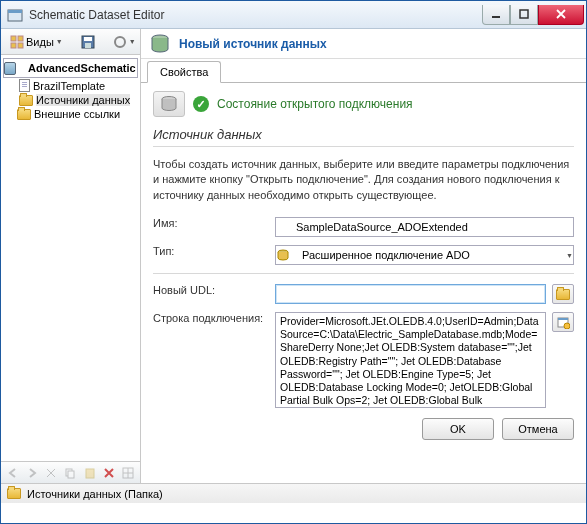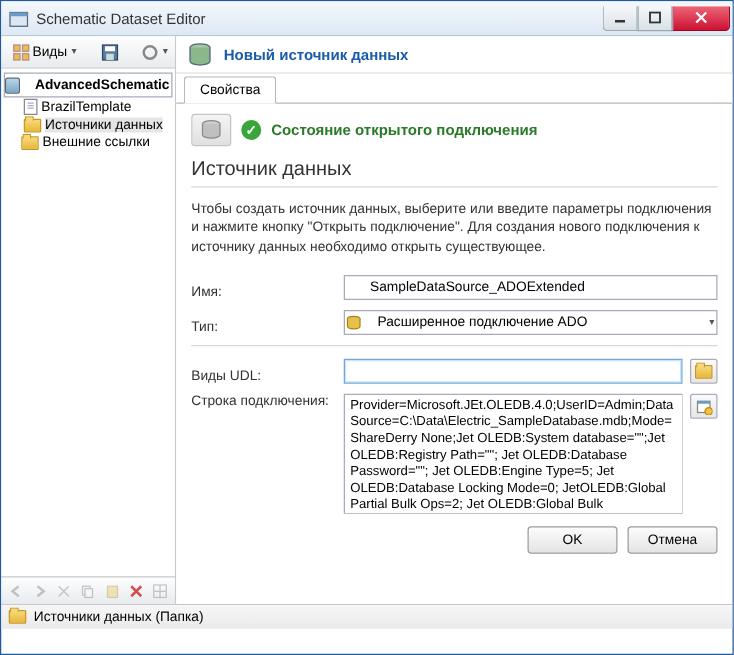--- a/index.html
+++ b/index.html
@@ -38,27 +38,27 @@
 .header-link { color: #1a5ca8; font-weight: bold; font-size: 12px; cursor: pointer; }
 .ds-big-icon { width: 22px; height: 22px; }
 
 .tabrow { height: 24px; display: flex; align-items: flex-end; padding-left: 6px; border-bottom: 1px solid #b8b8b8; background: #fff; }
 .tab { padding: 4px 12px; border: 1px solid #b8b8b8; border-bottom: 1px solid #fff; background: #fff; border-radius: 3px 3px 0 0; position: relative; top: 1px; cursor: pointer; }
 
 .panel { flex: 1; padding: 8px 12px 8px 12px; overflow: auto; }
 .status-row { display: flex; align-items: center; gap: 8px; margin-bottom: 10px; }
 .status-icon-box { width: 32px; height: 26px; background: linear-gradient(#f4f4f4,#e0e0e0); border: 1px solid #c4c4c4; border-radius: 3px; display: flex; align-items: center; justify-content: center; }
 .check-circle { width: 16px; height: 16px; border-radius: 50%; background: #3aa53a; color: #fff; display: flex; align-items: center; justify-content: center; font-size: 11px; font-weight: bold; }
-.status-text { color: #2a7a2a; font-weight: bold; font-size: 12px; }
-
-.group-lbl { color: #333; margin-bottom: 4px; font-size: 16px; }
+.status-text { color: #2a7a2a; font-weight: normal; font-size: 12px; }
+
+.group-lbl { color: #333; margin-bottom: 4px; font-size: 13px; font-style: italic; }
 hr.sep { border: none; border-top: 1px solid #d8d8d8; margin: 4px 0 10px; }
 .desc { color: #333; line-height: 1.4; margin-bottom: 14px; }
 
-.form-row { display: flex; align-items: flex-end; margin-bottom: 8px; gap: 6px; }
+.form-row { display: flex; align-items: flex-start; margin-bottom: 8px; gap: 6px; }
 .form-lbl { width: 116px; color: #333; }
 .txt { flex: 1; height: 20px; border: 1px solid #aab; padding: 2px 20px; background: #fff; }
 .txt.blue { border: 1px solid #6fa8dc; box-shadow: inset 0 0 0 1px #cde4f6; }
 .sel { flex: 1; height: 20px; border: 1px solid #aab; background: #fff; display: flex; align-items: center; padding: 0 0; gap: 12px; cursor: pointer; }
 .sel .dd-arrow { margin-left: auto; }
 .icon-btn { width: 22px; height: 20px; border: 1px solid #aab; background: linear-gradient(#fafafa,#e6e6e6); display: flex; align-items: center; justify-content: center; cursor: pointer; border-radius: 2px; }
 .conn-area { flex: 1; height: 96px; border: 1px solid #aab; padding: 2px 4px; font-size: 10.5px; line-height: 1.25; overflow-y: scroll; background: #fff; resize: none; }
 
 .btn-row { display: flex; justify-content: flex-end; gap: 8px; margin-top: 10px; }
 .btn { min-width: 72px; height: 22px; border: 1px solid #9a9a9a; background: linear-gradient(#fcfcfc,#e4e4e4); border-radius: 3px; cursor: pointer; padding: 0 12px; }
@@ -227,21 +227,21 @@
           <svg width="14" height="14">
               <ellipse cx="7" cy="4" rx="5" ry="2" fill="#d8c060" stroke="#a80"></ellipse>
               <path d="M2 4 V10 A5 2 0 0 0 12 10 V4" fill="#e8c050" stroke="#a80"></path>
             </svg>
           <span>Расширенное подключение ADO</span>
           <span class="dd-arrow">▼</span>
         </div>
       </div>
       <hr class="sep">
       <div class="form-row">
-        <div class="form-lbl">Виды UDL:</div>
+        <div class="form-lbl">Новый UDL:</div>
         <input class="txt blue" value="" style="">
         <div class="icon-btn">
           <span class="folder-icon"></span>
         </div>
       </div>
       <div class="form-row" style="align-items:flex-start">
         <div class="form-lbl">Строка подключения:</div>
         <textarea class="conn-area" style="">Provider=Microsoft.JEt.OLEDB.4.0;UserID=Admin;Data Source=C:\Data\Electric_SampleDatabase.mdb;Mode=ShareDerry None;Jet OLEDB:System database="";Jet OLEDB:Registry Path=""; Jet OLEDB:Database Password=""; Jet OLEDB:Engine Type=5; Jet OLEDB:Database Locking Mode=0; JetOLEDB:Global Partial Bulk Ops=2; Jet OLEDB:Global Bulk</textarea>
         <div class="icon-btn">
           <svg width="14" height="14">

